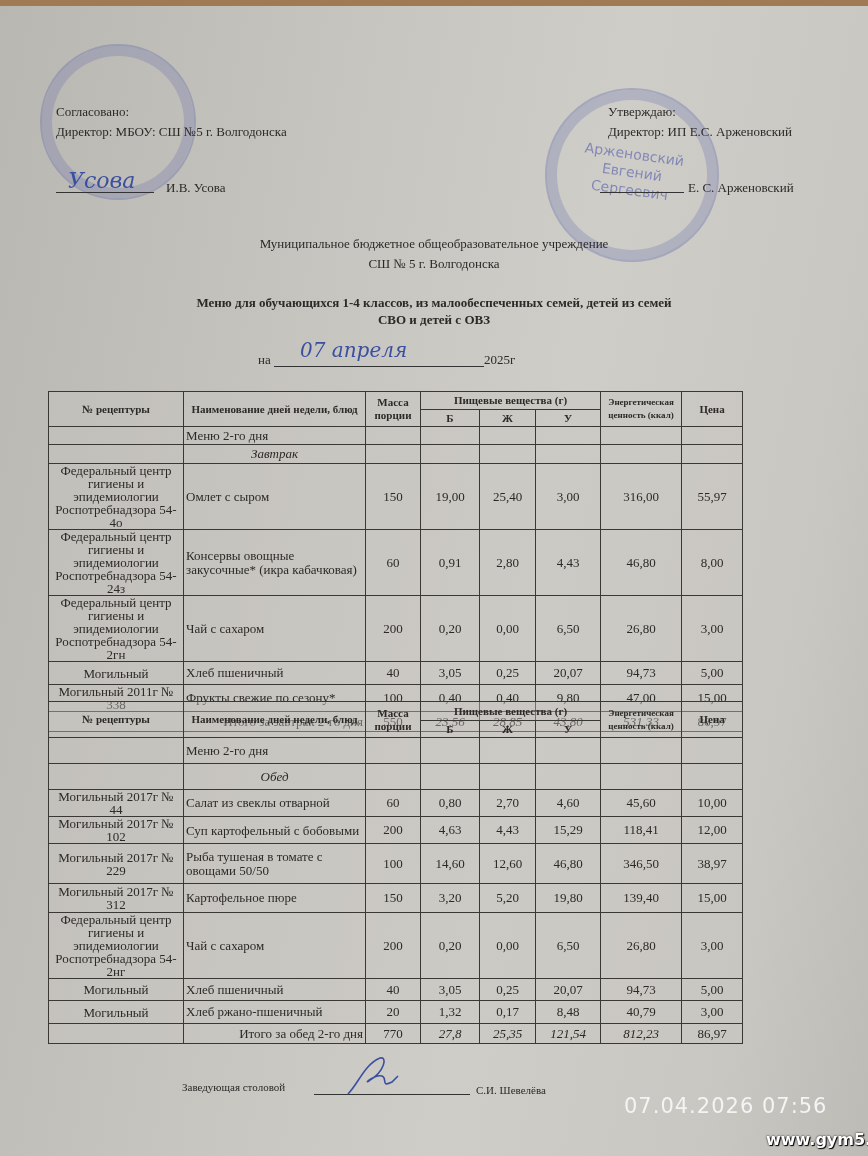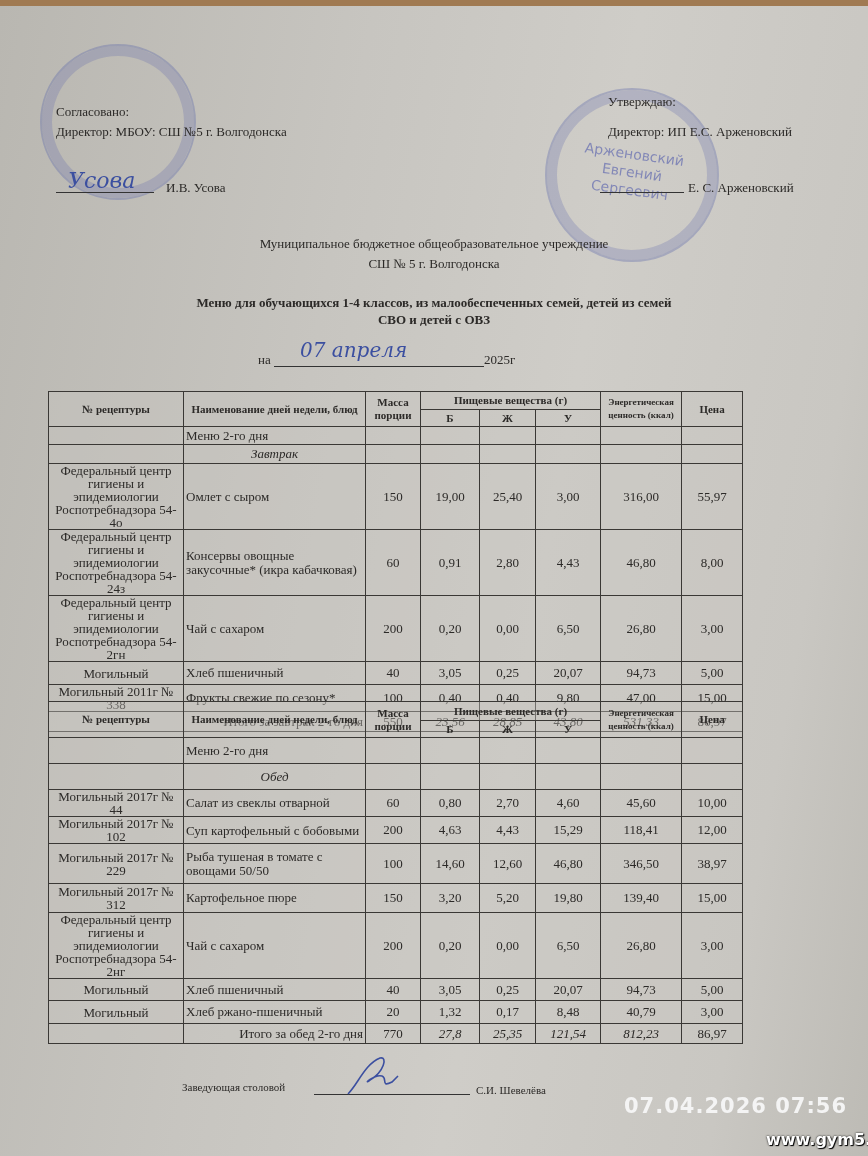--- a/index.html
+++ b/index.html
@@ -56,21 +56,21 @@
   <div class="stamp" style="left:545px; top:82px; width:170px; height:170px;">
     <div class="stamp-text" style="left:30px; top:55px; width:110px; white-space:normal;">Арженовский Евгений Сергеевич</div>
   </div>
 
   <div class="abs hdr" style="left:56px; top:98px;">Согласовано:</div>
   <div class="abs hdr" style="left:56px; top:118px;">Директор: МБОУ: СШ №5 г. Волгодонска</div>
   <div class="uline" style="left:56px; top:186px; width:98px;"></div>
   <div class="sig" style="left:68px; top:162px; font-size:22px;">Усова</div>
   <div class="abs hdr" style="left:166px; top:174px;">И.В. Усова</div>
 
-  <div class="abs hdr" style="left:608px; top:88px;">Утверждаю:</div>
+  <div class="abs hdr" style="left:608px; top:98px;">Утверждаю:</div>
   <div class="abs hdr" style="left:608px; top:118px;">Директор: ИП Е.С. Арженовский</div>
   <div class="uline" style="left:600px; top:186px; width:84px;"></div>
   <div class="abs hdr" style="left:688px; top:174px;">Е. С. Арженовский</div>
 
   <div class="abs hdr center" style="left:0; width:868px; top:230px;">Муниципальное бюджетное общеобразовательное учреждение</div>
   <div class="abs hdr center" style="left:0; width:868px; top:250px;">СШ № 5 г. Волгодонска</div>
 
   <div class="abs title center" style="left:0; width:868px; top:289px;">Меню для обучающихся 1-4 классов, из малообеспеченных семей, детей из семей</div>
   <div class="abs title center" style="left:0; width:868px; top:306px;">СВО и детей с ОВЗ</div>
 
@@ -315,15 +315,15 @@
   </tbody>
     </table>
 
   <div class="abs" style="left:182px; top:1075px; font-size:11px;">Заведующая столовой</div>
   <div class="uline" style="left:314px; top:1088px; width:156px;"></div>
   <svg style="position:absolute; left:340px; top:1048px;" width="70" height="44">
     <path d="M8 40 C 18 30, 25 10, 40 4 C 48 2, 44 18, 30 26 C 22 32, 34 20, 42 22 C 48 24, 40 34, 52 28 L 58 22" fill="none" stroke="#3b4fa0" stroke-width="1.6"></path>
   </svg>
   <div class="abs" style="left:476px; top:1078px; font-size:11px;">С.И. Шевелёва</div>
 
-  <div class="timestamp" style="left:624px; top:1088px;font-weight:bold;">07.04.2026 07:56</div>
+  <div class="timestamp" style="left:624px; top:1088px;">07.04.2026 07:56</div>
   <div class="watermark" style="left:766px; top:1124px;">www.gym5.net</div>
 </div>
 
 </body></html>

